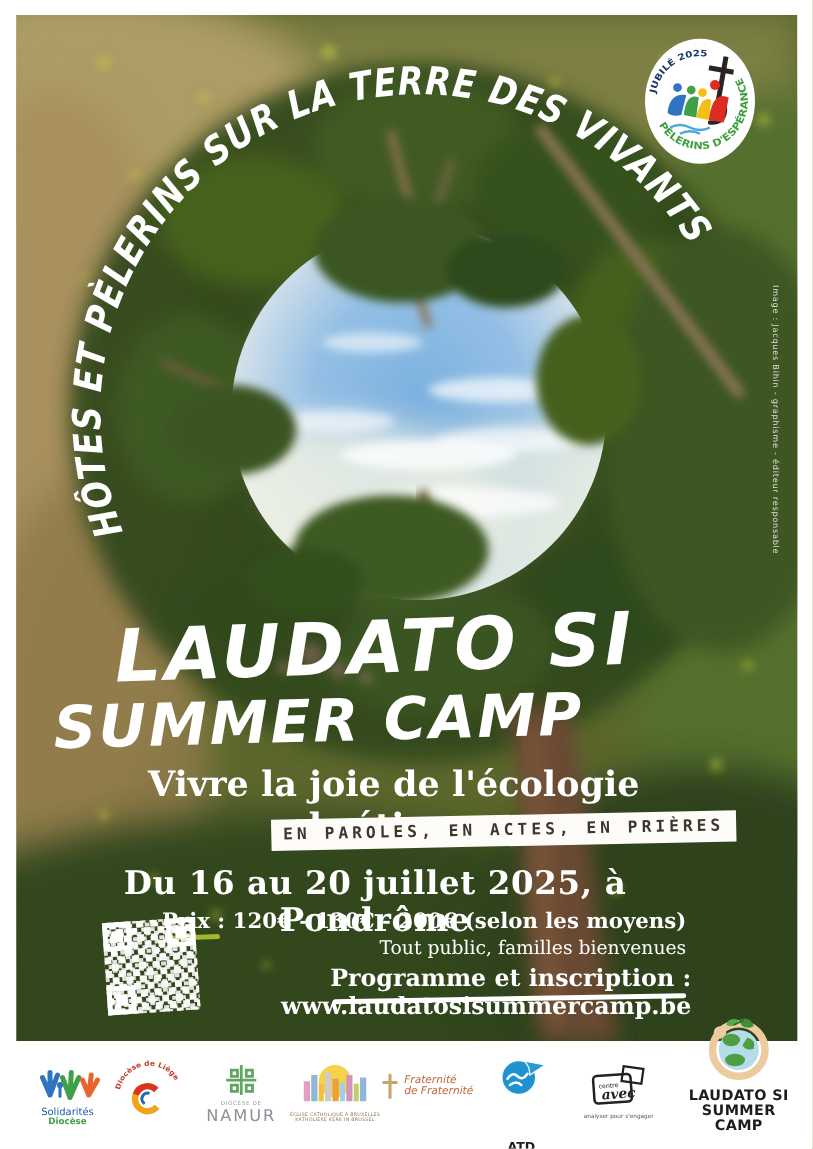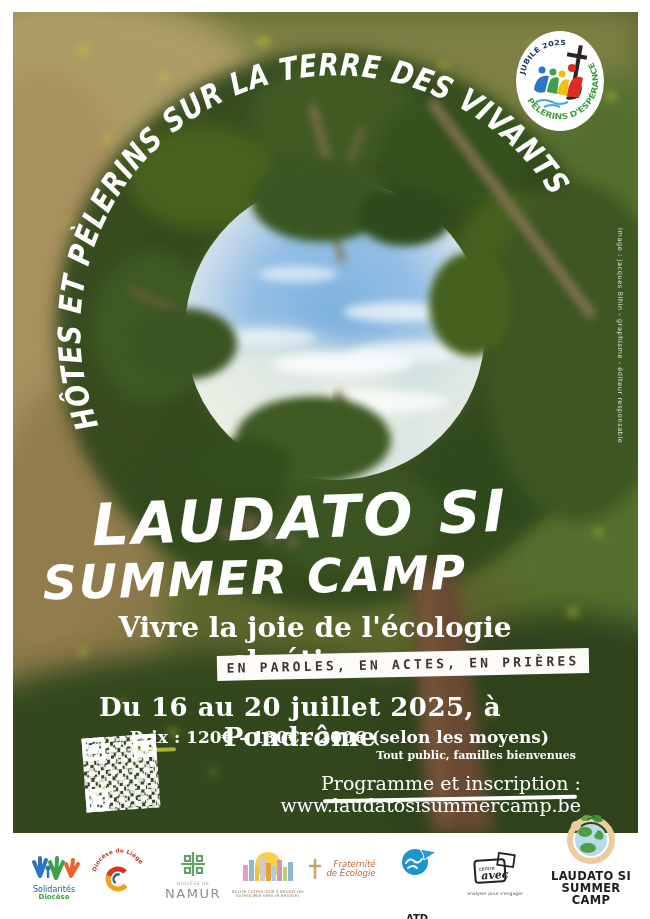--- a/index.html
+++ b/index.html
@@ -21,24 +21,24 @@
   .subtitle{left:65px;top:611px;width:500px;font-size:28px;font-weight:bold;
             font-family:"DejaVu Serif",serif;}
   .banner{position:absolute;left:217px;top:652px;width:372px;height:25px;background:#fdfcf8;
           z-index:5;transform:rotate(-1.2deg);display:flex;align-items:center;justify-content:center;
           font-family:"DejaVu Sans Mono",monospace;font-weight:bold;font-size:13px;
           letter-spacing:3.2px;color:#3f372e;white-space:nowrap;}
   .dateline{left:40px;top:692px;width:520px;font-size:26px;font-weight:bold;
             font-family:"DejaVu Serif",serif;letter-spacing:.5px;}
   .priceline{left:0;top:727px;width:549px;text-align:right;font-size:17px;font-weight:bold;
              font-family:"DejaVu Serif",serif;}
-  .audline{left:0;top:749px;width:549px;text-align:right;font-size:11px;font-weight:bold;
-           font-family:"DejaVu Serif",serif;padding-left:27px;}
-  .regline{left:0;top:772px;width:553px;text-align:right;font-size:19px;font-weight:normal;
-           font-family:"DejaVu Serif",serif;margin-left:28px;}
+  .audline{left:0;top:749px;width:549px;text-align:right;font-size:15px;font-weight:normal;
+           font-family:"DejaVu Serif",serif;}
+  .regline{left:0;top:772px;width:553px;text-align:right;font-size:19px;font-weight:bold;
+           font-family:"DejaVu Serif",serif;}
   .u-green{position:relative;display:inline-block;}
   .u-green::after{content:"";position:absolute;left:1px;right:5px;bottom:-4px;height:3.5px;
                   background:#a3b531;border-radius:2px;transform:rotate(-2deg);}
   .u-white{position:relative;display:inline-block;}
   .u-white::after{content:"";position:absolute;left:2px;right:4px;bottom:-7px;height:4px;
                   background:#ffffff;border-radius:2px;transform:rotate(-1deg);}
   
   .qr{position:absolute;left:84px;top:736px;width:74px;height:74px;z-index:5;transform:rotate(-4deg);
       background-image:
         repeating-conic-gradient(rgba(255,255,255,.95) 0% 25%, transparent 25% 50%),
@@ -55,21 +55,21 @@
   .partner{position:absolute;text-align:center;z-index:4;line-height:1.05;}
   .p1{left:16px;top:850px;width:76px}.p2{left:86px;top:846px;width:64px}
   .p3{left:161px;top:850px;width:64px}.p4{left:230px;top:850px;width:76px}
   .p5{left:300px;top:858px;width:84px}.p6{left:385px;top:846px;width:64px}
   .p7{left:460px;top:852px;width:70px}.p8{left:543px;top:808px;width:96px;z-index:8}
   .cap-b{font-size:8px;font-weight:normal;color:#1b5fa8;}
   .cap-g{font-size:7px;font-weight:bold;color:#3fa047;}
   .cap-gy1{font-size:4.5px;color:#9aa0a4;letter-spacing:.5px;}
   .cap-gy2{font-size:13px;color:#8a9096;letter-spacing:1.5px;}
   .cap-bx{font-size:3.8px;color:#8c7a55;letter-spacing:.2px;}
-  .cap-tib{font-size:8.5px;font-style:italic;color:#c0653a;text-align:right;}
+  .cap-tib{font-size:8.5px;font-style:italic;color:#c0653a;text-align:left;}
   .cap-atd1{font-size:10px;font-weight:700;color:#1d1d1b;margin-top:34px;}
   .cap-atd2{font-size:4.5px;font-weight:bold;color:#1d1d1b;letter-spacing:.2px;}
   .cap-ca{font-size:4.6px;color:#555;}
   .cap-ls{font-size:11.5px;font-weight:800;color:#1d1d1b;letter-spacing:.3px;}
   .tib-row{display:flex;align-items:center;justify-content:center;gap:4px;}
 </style>
 </head>
 <body>
 
 <div class="poster">
@@ -294,21 +294,21 @@
     <div class="cap-bx">KATHOLIEKE KERK IN BRUSSEL</div>
   </div>
 
   <div class="partner p5">
     <div class="tib-row">
       <svg width="14" height="22" viewBox="0 0 14 22">
         <path d="M7,2 V20 M2,8 H12" stroke="#c8a36a" stroke-width="2.5" fill="none" stroke-linecap="round"></path>
       </svg>
       <div>
         <div class="cap-tib">Fraternité</div>
-        <div class="cap-tib">de Écologie</div>
+        <div class="cap-tib">de Fraternité</div>
       </div>
     </div>
   </div>
 
   <div class="partner p6">
     <svg width="42" height="30" viewBox="0 0 42 30">
       <circle cx="19" cy="16" r="13" fill="#1f93d0"></circle>
       <g stroke="#ffffff" stroke-width="2" fill="none" stroke-linecap="round">
         <path d="M10,17 q4,-6 8,-2 q4,4 8,-2"></path>
         <path d="M12,22 q5,-4 9,0"></path>

